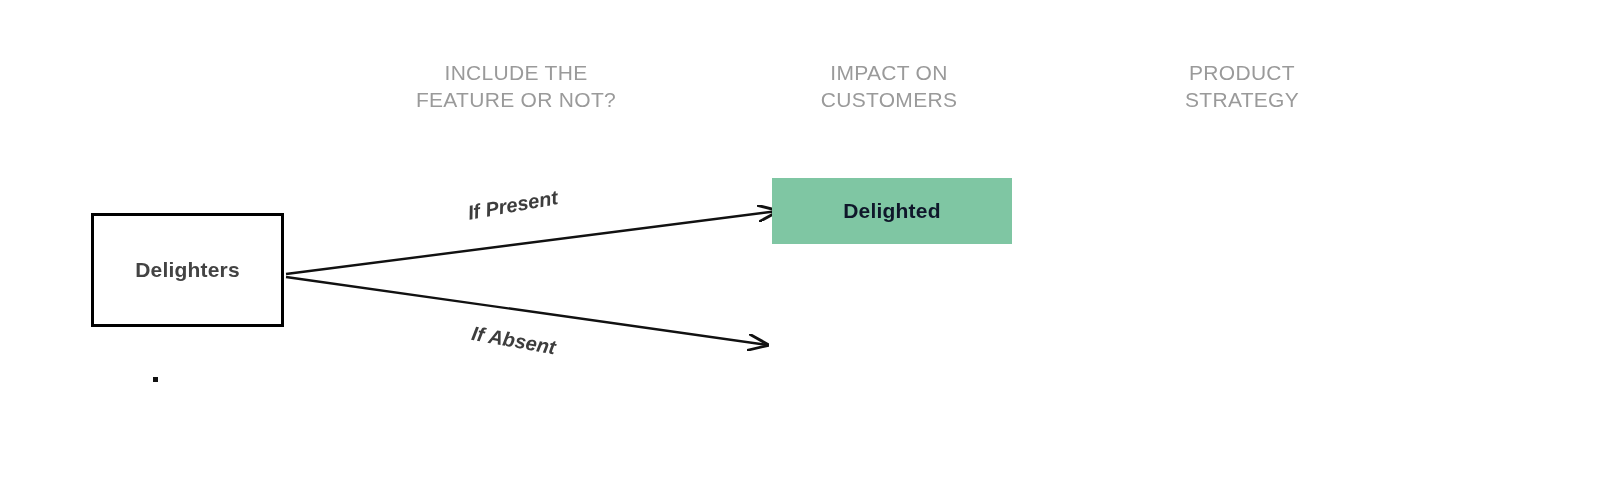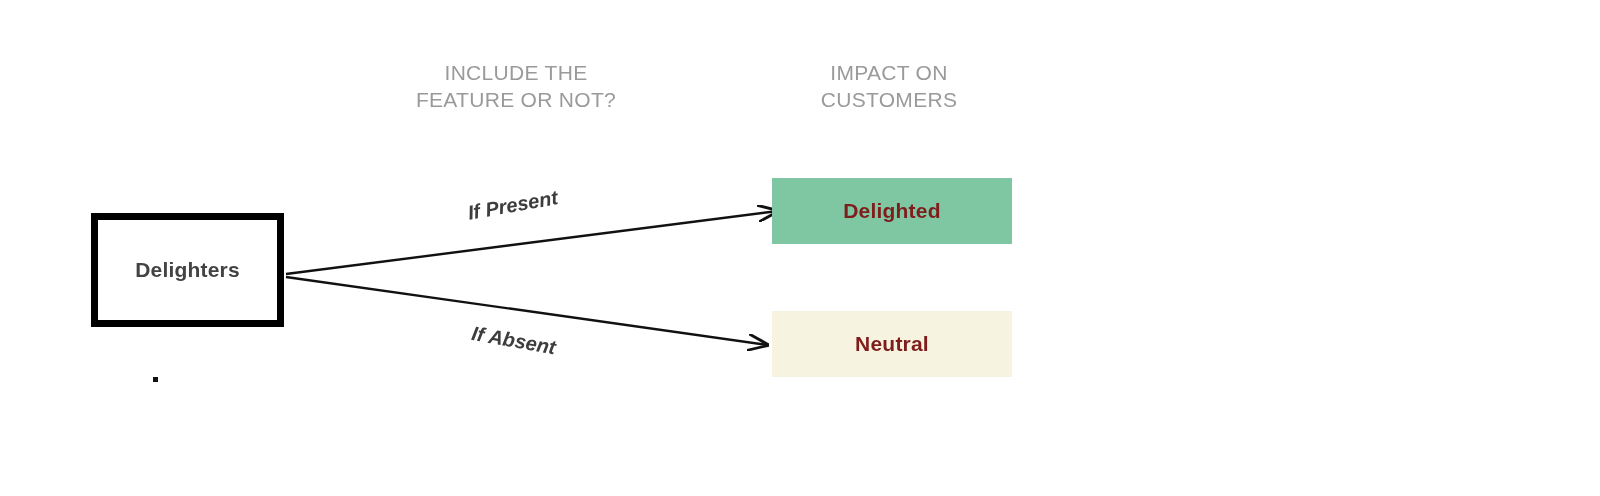--- a/index.html
+++ b/index.html
@@ -33,21 +33,21 @@
   #hdr-impact  { left: 769px; top: 59px; width: 240px; }
   #hdr-strategy{ left: 1152px; top: 59px; width: 180px; }
 
   
   #feature-box {
     position: absolute;
     left: 91px;
     top: 213px;
     width: 193px;
     height: 114px;
-    border: 7px solid #000000;
+    border: 3px solid #000000;
     background: #ffffff;
     box-sizing: border-box;
     display: flex;
     align-items: center;
     justify-content: center;
   }
   #feature-box .label {
     color: #434343;
     font-size: 21px;
     font-weight: bold;
@@ -90,21 +90,21 @@
   .impact-box {
     position: absolute;
     left: 772px;
     width: 240px;
     height: 66px;
     display: flex;
     align-items: center;
     justify-content: center;
   }
   .impact-box .label {
-    color: #7f1d1d;
+    color: #0f172a;
     font-size: 21px;
     font-weight: bold;
     letter-spacing: 0.2px;
   }
   #impact-delighted { top: 178px; background: #7fc6a3; }
   #impact-neutral   { top: 311px; background: #f6f3e0; }
 
   
   #strategy-circle {
     position: absolute;
@@ -148,20 +148,22 @@
 </style>
 </head>
 <body>
 
 <div id="canvas">
 
   <div class="col-header" id="hdr-impact">IMPACT ON
 CUSTOMERS</div>
   <div class="col-header" id="hdr-include">INCLUDE THE
 FEATURE OR NOT?</div>
+  <div class="col-header" id="hdr-strategy">PRODUCT
+STRATEGY</div>
 
   <div id="feature-box">
     <span class="label">Delighters</span>
   </div>
 
   <svg id="connectors" viewBox="0 0 1600 496" width="1600" height="496">
     <defs>
       <marker id="arrowhead" markerWidth="9" markerHeight="7" refX="8.5" refY="3.5" orient="auto" markerUnits="strokeWidth">
         <path d="M0,0 L9,3.5 L0,7" fill="none" stroke="#111111" stroke-width="1.2"></path>
       </marker>
@@ -169,21 +171,18 @@
     <line x1="286" y1="274" x2="778" y2="211" stroke="#111111" stroke-width="2.4" marker-end="url(#arrowhead)"></line>
     <line x1="286" y1="277" x2="768" y2="345" stroke="#111111" stroke-width="2.4" marker-end="url(#arrowhead)"></line>
   </svg>
 
   <div class="edge-label" id="label-present">If Present</div>
   <div class="edge-label" id="label-absent">If Absent</div>
 
   <div class="impact-box" id="impact-delighted">
     <span class="label">Delighted</span>
   </div>
-  <div class="impact-box" id="impact-neutral">
-    <span class="label">Neutral</span>
-  </div>
 
 
   <div id="stray-dot"></div>
 
 
 </div>
 
 </body></html>

